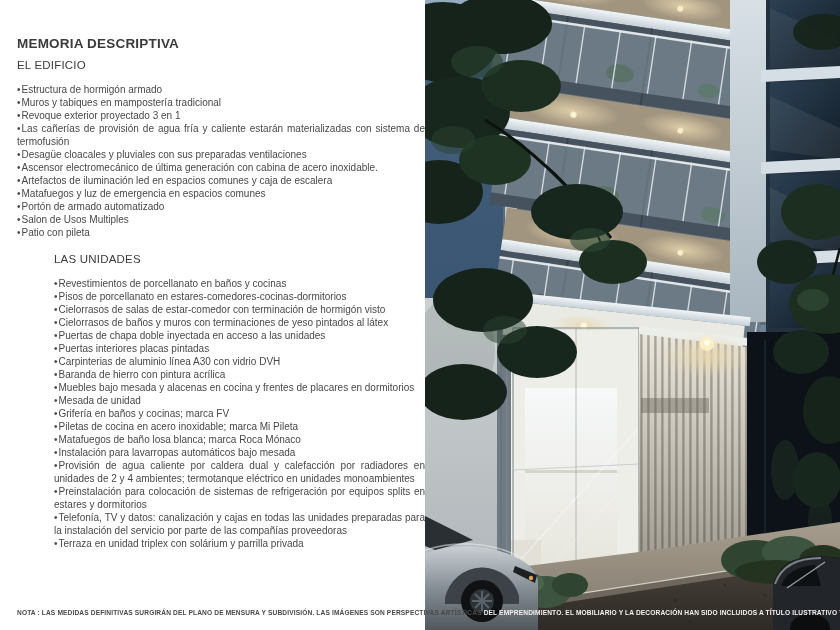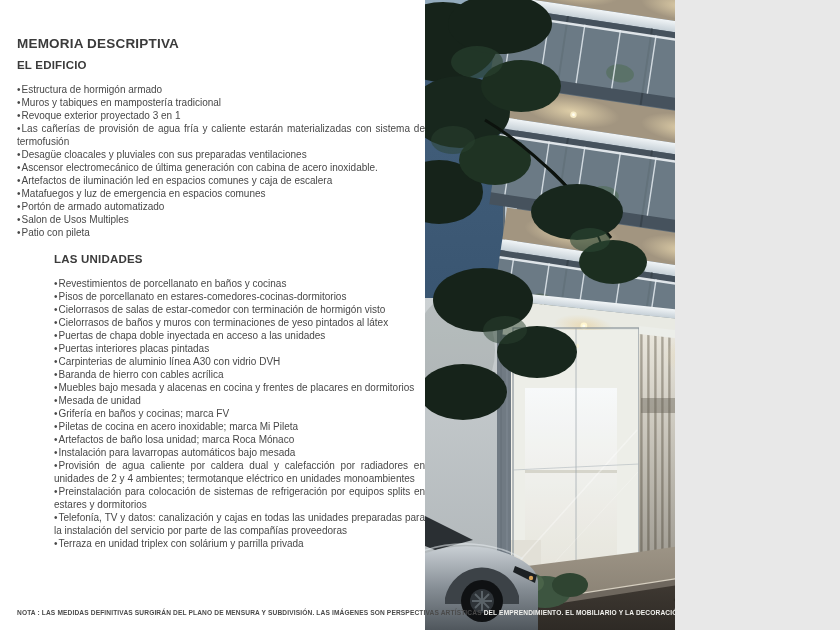--- a/index.html
+++ b/index.html
@@ -1,22 +1,22 @@
 <!DOCTYPE html>
 <html><head>
 <meta charset="utf-8">
 <style>
   html,body{margin:0;padding:0;background:#e8e8e8;}
   .page{
-    position:relative;width:675px;height:630px;background:#ffffff;
+    position:relative;width:840px;height:630px;background:#ffffff;
     overflow:hidden;font-family:"Liberation Sans",sans-serif;color:#474747;
   }
   .content{position:absolute;left:17px;top:36px;width:408px;}
   .title{margin:0 0 8px 0;font-size:13.5px;font-weight:bold;color:#3b3b3b;letter-spacing:.2px;}
-  .section-heading{margin:0 0 12px 0;font-size:11.5px;font-weight:bold;color:#3b3b3b;letter-spacing:.2px;}
+  .section-heading{margin:0 0 12px 0;font-size:11.5px;font-weight:normal;color:#3b3b3b;letter-spacing:.2px;}
   .section{margin-top:0;}
   .section + .section{margin-top:14px;margin-left:37px;}
   .bullets p{margin:0;font-size:10px;line-height:13px;text-align:justify;color:#484848;}
   .bullets p::before{content:"\2022";margin-right:1px;}
   .photo{position:absolute;left:425px;top:0;width:415px;height:630px;overflow:hidden;}
   .photo svg{display:block;}
   .note{
     position:absolute;left:17px;top:609px;width:820px;white-space:nowrap;
     font-size:6.6px;font-weight:bold;letter-spacing:.14px;color:#4a4a4a;
   }
@@ -70,31 +70,31 @@
           <p><span>Cielorrasos de salas de estar-comedor con terminación de hormigón visto</span></p>
 
           <p><span>Cielorrasos de baños y muros con terminaciones de yeso pintados al látex</span></p>
 
           <p><span>Puertas de chapa doble inyectada en acceso a las unidades</span></p>
 
           <p><span>Puertas interiores placas pintadas</span></p>
 
           <p><span>Carpinterias de aluminio línea A30 con vidrio DVH</span></p>
 
-          <p><span>Baranda de hierro con cables acrílica</span></p>
+          <p><span>Baranda de hierro con pintura acrílica</span></p>
 
           <p><span>Muebles bajo mesada y alacenas en cocina y frentes de placares en dormitorios</span></p>
 
           <p><span>Mesada de unidad</span></p>
 
           <p><span>Grifería en baños y cocinas; marca FV</span></p>
 
           <p><span>Piletas de cocina en acero inoxidable; marca Mi Pileta</span></p>
 
-          <p><span>Artefactos de baño losa unidad; marca Roca Mónaco</span></p>
+          <p><span>Matafuegos de baño losa blanca; marca Roca Mónaco</span></p>
 
           <p><span>Instalación para lavarropas automáticos bajo mesada</span></p>
 
 
           <p><span>Provisión de agua caliente por caldera dual y calefacción por radiadores en unidades de 2 y 4 ambientes; termotanque eléctrico en unidades monoambientes</span></p>
 
           <p><span>Preinstalación para colocación de sistemas de refrigeración por equipos splits en estares y dormitorios</span></p>
 
           <p><span>Telefonía, TV y datos: canalización y cajas en todas las unidades preparadas para la instalación del servicio por parte de las compañías proveedoras</span></p>
 

